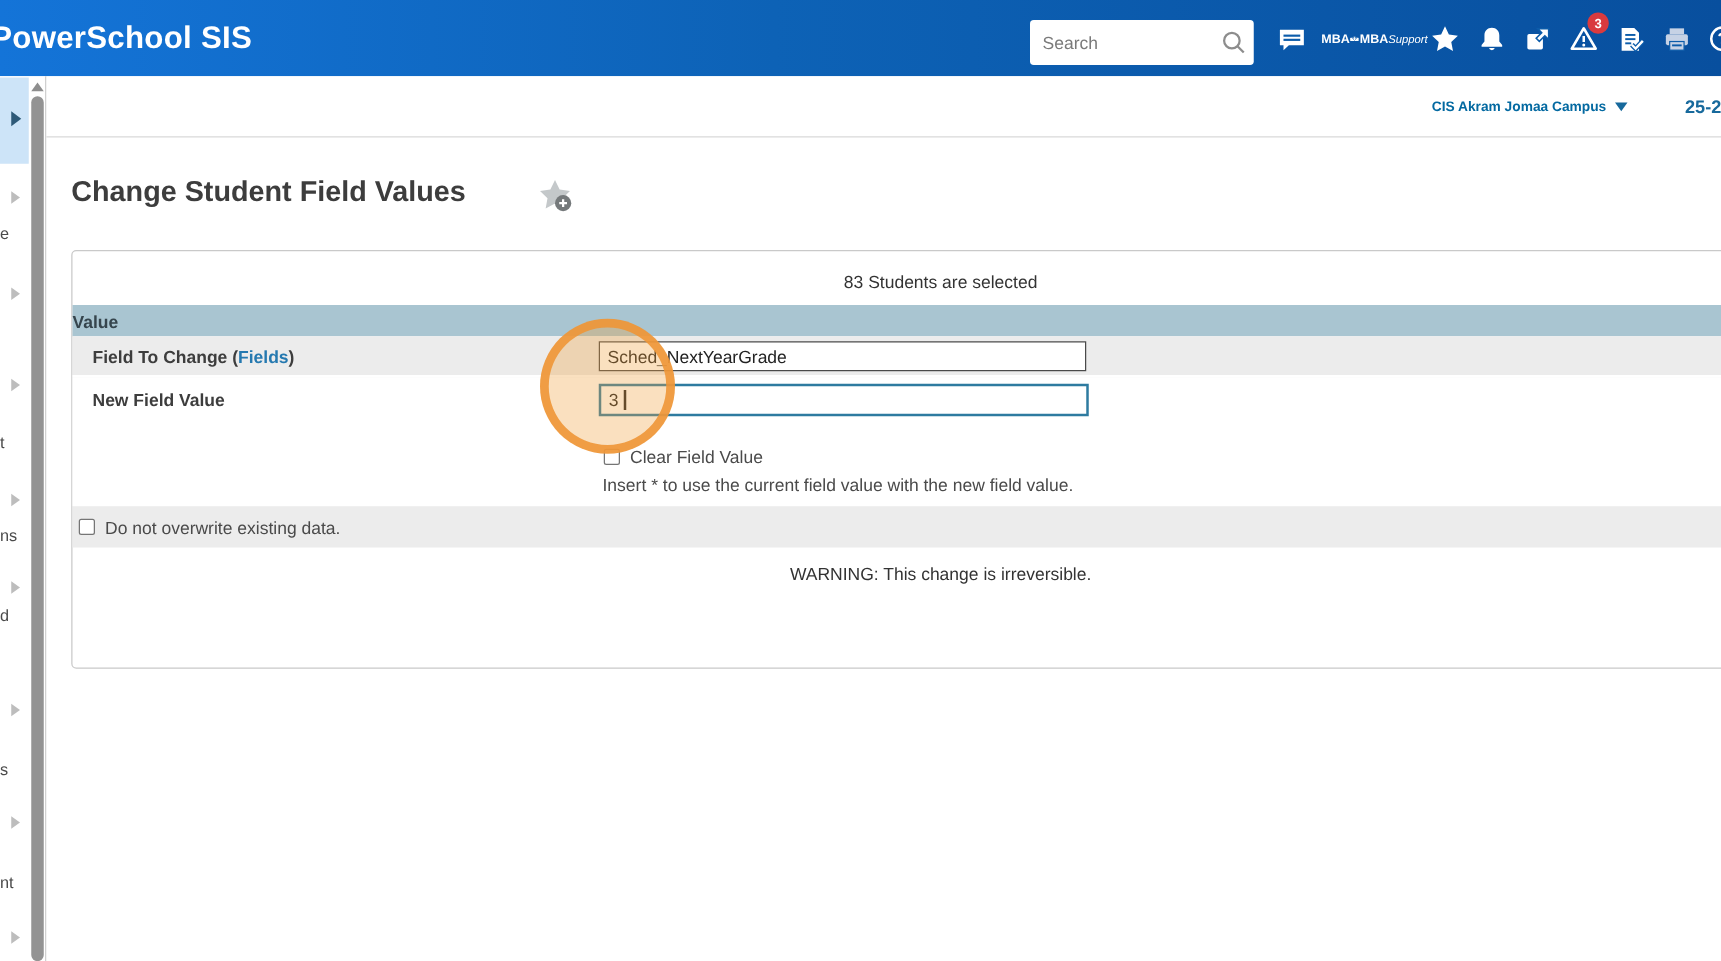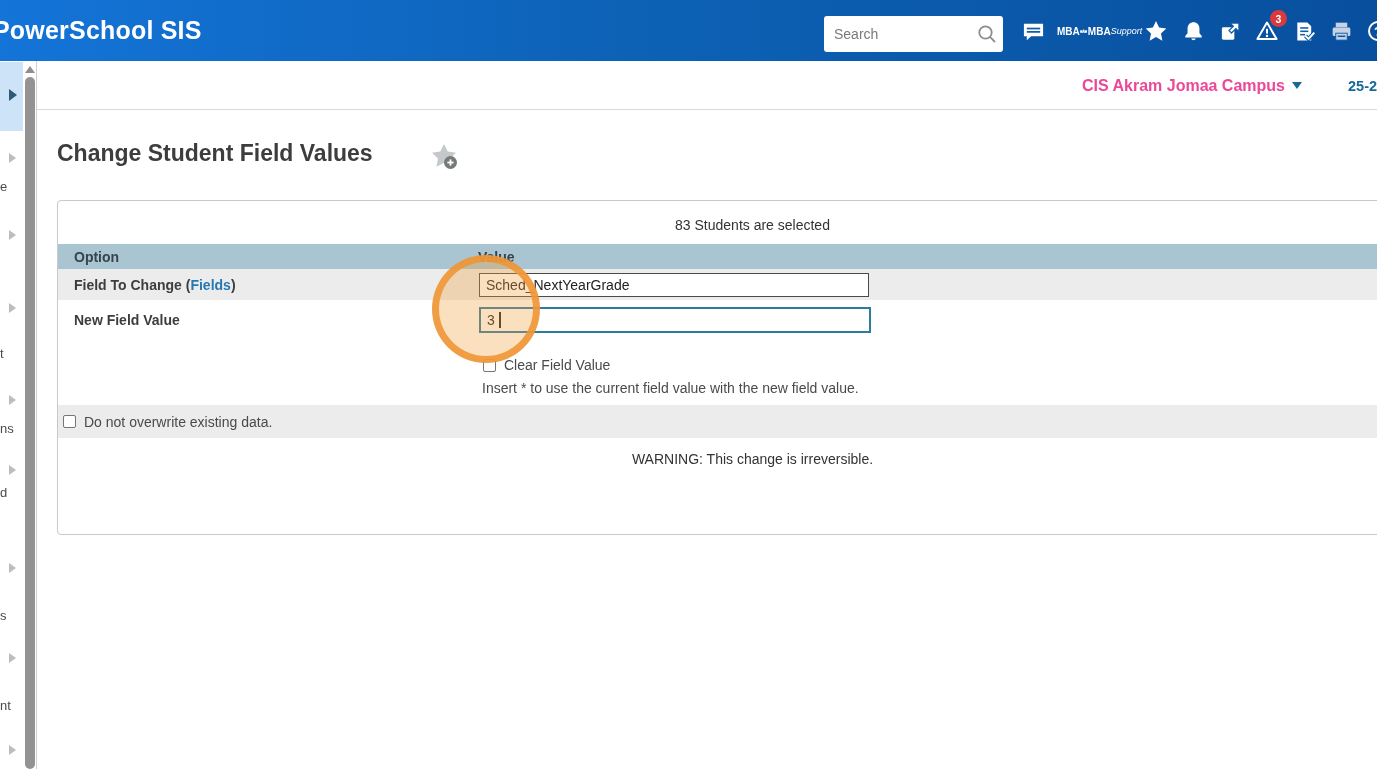--- a/index.html
+++ b/index.html
@@ -25,21 +25,21 @@
   .mba-label { color:#fff; font-weight:bold; font-size:10px; line-height:11px; }
   .mba-support-label { color:#fff; font-style:italic; font-size:9px; line-height:10px; }
   .badge { position:absolute; top:0; right:-7px; min-width:17px; height:17px; padding:0 3px;
            border-radius:9px; background:#d93a3e; color:#fff; font-size:10.5px; font-weight:bold;
            display:flex; align-items:center; justify-content:center; }
 
   
   .subheader { position:absolute; left:37px; top:61px; width:1340px; height:49px;
                background:#fff; border-bottom:1px solid #d9d9d9; }
   .campus { position:absolute; right:75px; top:0; height:49px; display:flex; align-items:center; gap:7px;
-            color:#ec4899; font-size:16px; font-weight:bold; cursor:pointer; white-space:nowrap;margin-left:46px; }
+            color:#0369a1; font-size:11px; font-weight:bold; cursor:pointer; white-space:nowrap;margin-left:46px; }
   .campus-caret { width:0; height:0; border-left:5.5px solid transparent; border-right:5.5px solid transparent;
                   border-top:7px solid #17699c; }
   .term { position:absolute; left:1311px; top:0; height:49px; display:flex; align-items:center;
           color:#17699c; font-size:14.5px; font-weight:bold; cursor:pointer; white-space:nowrap; }
 
   
   .sidebar { position:absolute; left:0; top:61px; width:37px; height:708px; background:#fff;
              border-right:1px solid #d0d0d0; }
   .sb-active { position:absolute; left:0; top:1px; width:23px; height:69px; background:#cde4f8; cursor:pointer; }
   .sb-active-arrow { position:absolute; left:9px; top:27px; width:0; height:0;
@@ -227,21 +227,20 @@
     <rect x="18.4" y="20.6" width="6.2" height="1.8" fill="#fff"></rect>
     <rect x="20.6" y="18.4" width="1.8" height="6.2" fill="#fff"></rect>
   </svg>
 </div>
 
 <div class="card">
   <div class="summary">83 Students are selected</div>
 
   <div class="tbl">
     <div class="trow thead">
-      <div class="c-label">Option</div>
       <div class="c-value">Value</div>
     </div>
 
     <div class="trow r1">
       <div class="c-label rowlabel">
         <span>Field To Change (</span><span class="fields-link">Fields</span><span>)</span>
       </div>
       <div class="c-value">
         <input class="txt-input" type="text" value="Sched_NextYearGrade" style="">
       </div>

